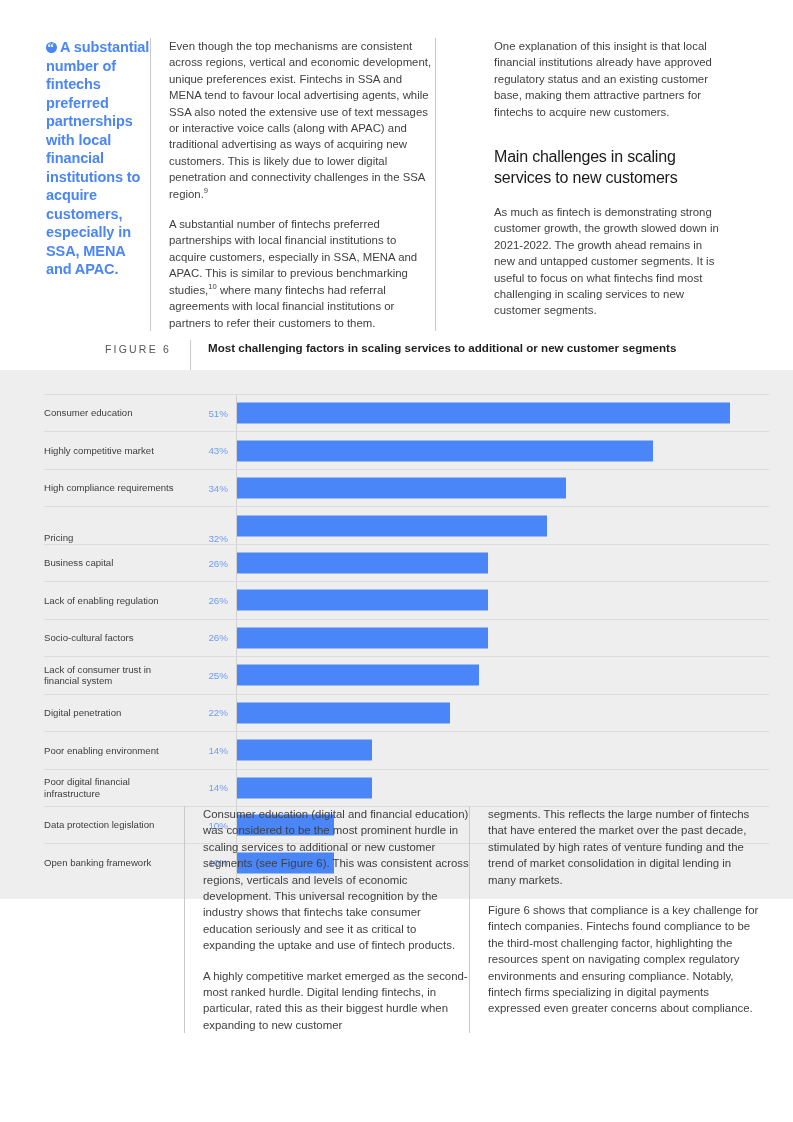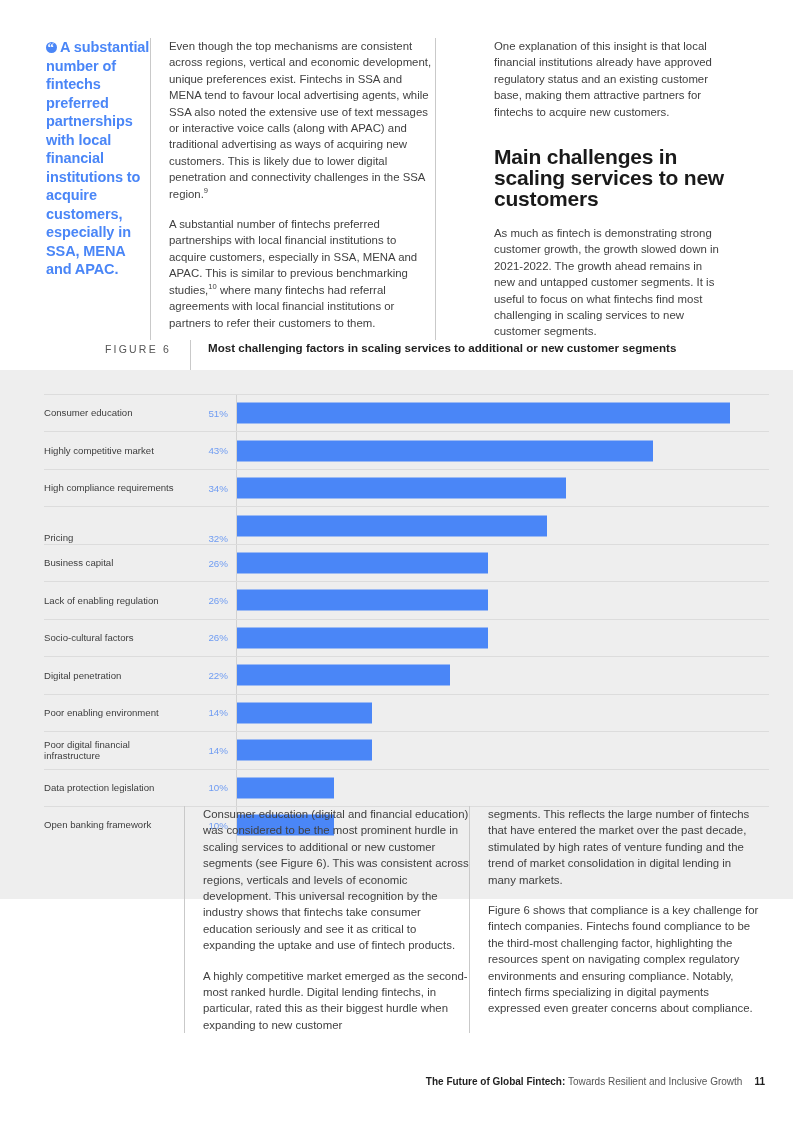--- a/index.html
+++ b/index.html
@@ -83,23 +83,23 @@
     margin: 0 0 14px 0;
     font-size: 11.4px;
     line-height: 16.4px;
     color: #404040;
   }
   p.body:last-child { margin-bottom: 0; }
   sup { font-size: 7.6px; vertical-align: super; line-height: 0; }
 
   h2.section-heading {
     margin: 26px 0 16px 0;
-    font-size: 21px;
+    font-size: 16px;
     line-height: 21px;
-    font-weight: bold;
+    font-weight: normal;
     color: #1a1a1a;
     letter-spacing: -0.2px;
   }
 
   
   .figure-row {
     position: absolute;
     left: 0;
     top: 340px;
     width: 793px;
@@ -299,20 +299,27 @@
           </div>
         </div>
         <div class="chart-row" style="height: 7.69231%;">
           <div class="row-label">Socio-cultural factors</div>
           <div class="row-value" style="color: rgb(111, 156, 242);">26%</div>
           <div class="bar-area">
             <div class="bar" style="background: rgb(74, 134, 247); width: 47.2727%;"></div>
           </div>
         </div>
         <div class="chart-row" style="height: 7.69231%;">
+          <div class="row-label">Lack of consumer trust in financial system</div>
+          <div class="row-value" style="color: rgb(111, 156, 242);">25%</div>
+          <div class="bar-area">
+            <div class="bar" style="background: rgb(74, 134, 247); width: 45.4545%;"></div>
+          </div>
+        </div>
+        <div class="chart-row" style="height: 7.69231%;">
           <div class="row-label">Digital penetration</div>
           <div class="row-value" style="color: rgb(111, 156, 242);">22%</div>
           <div class="bar-area">
             <div class="bar" style="background: rgb(74, 134, 247); width: 40%;"></div>
           </div>
         </div>
         <div class="chart-row" style="height: 7.69231%;">
           <div class="row-label">Poor enabling environment</div>
           <div class="row-value" style="color: rgb(111, 156, 242);">14%</div>
           <div class="bar-area">
@@ -354,17 +361,14 @@
     </div>
 
     <div class="bottom-col-b">
       <div class="rule-wrap">
         <p class="body">segments. This reflects the large number of fintechs that have entered the market over the past decade, stimulated by high rates of venture funding and the trend of market consolidation in digital lending in many markets.</p>
         <p class="body">Figure 6 shows that compliance is a key challenge for fintech companies. Fintechs found compliance to be the third-most challenging factor, highlighting the resources spent on navigating complex regulatory environments and ensuring compliance. Notably, fintech firms specializing in digital payments expressed even greater concerns about compliance.</p>
       </div>
     </div>
   </div>
 
-  <div class="footer">
-    <span class="ft-bold">The Future of Global Fintech:</span><span class="ft-light"> Towards Resilient and Inclusive Growth</span><span class="ft-page">11</span>
-  </div>
 
 </div>
 
 </body></html>

